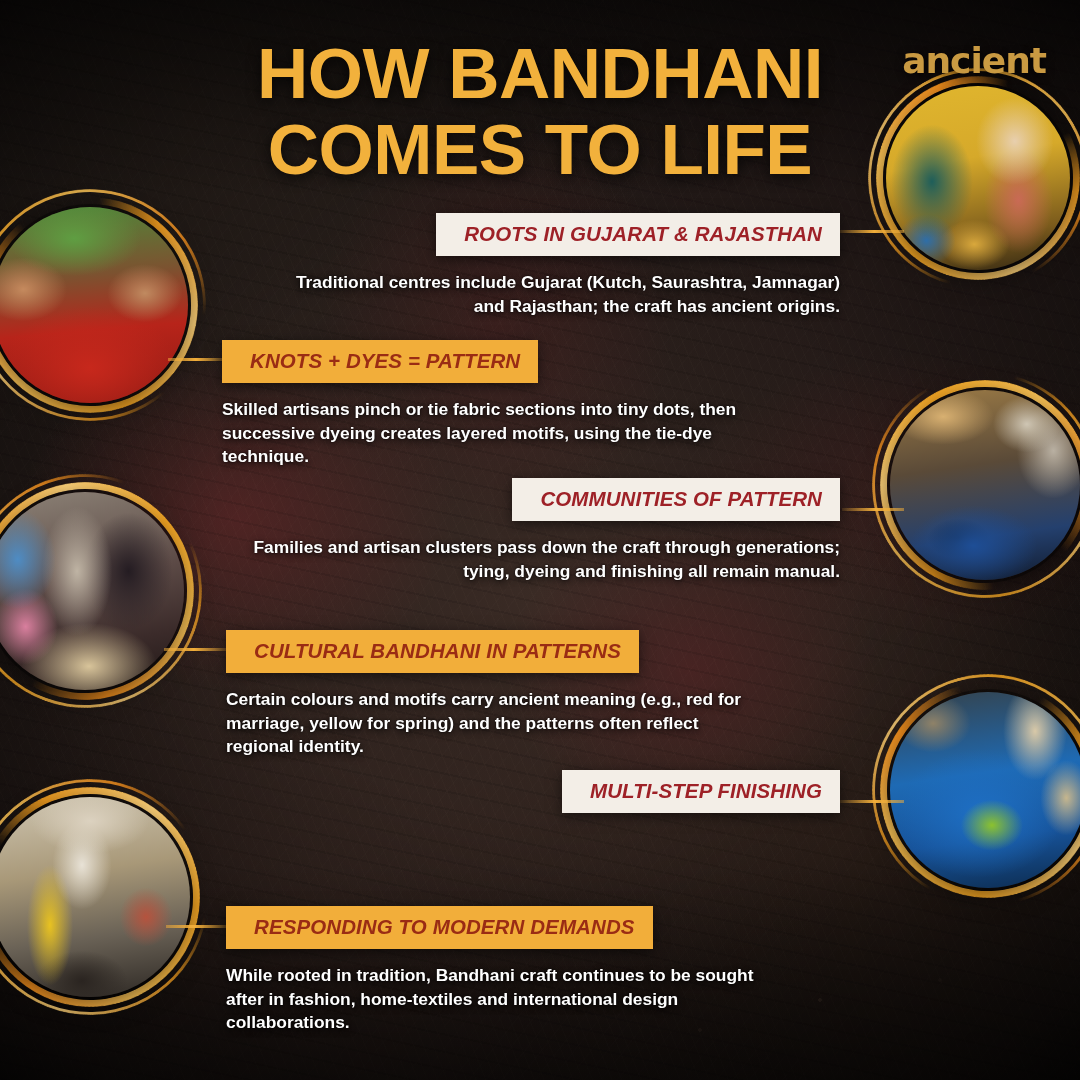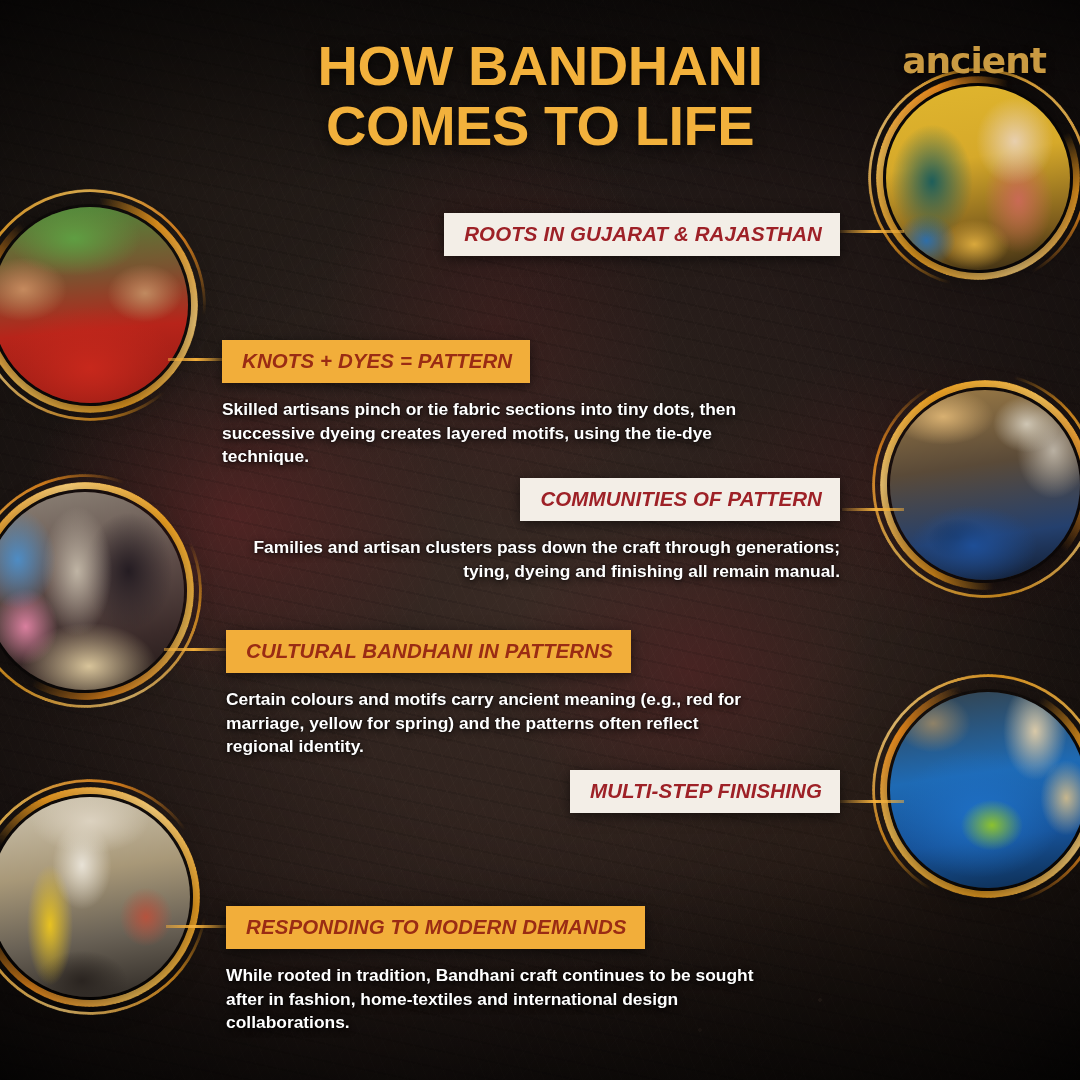--- a/index.html
+++ b/index.html
@@ -66,21 +66,21 @@
       linear-gradient(to bottom, rgba(0,0,0,0.48) 0%, rgba(0,0,0,0) 18%, rgba(0,0,0,0) 80%, rgba(0,0,0,0.42) 100%);
   }
 
   
   .poster-title {
     position: absolute;
     top: 36px;
     left: 0;
     width: 1080px;
     text-align: center;
-    font-size: 56px;
+    font-size: 71px;
     line-height: 1.07;
     font-weight: 800;
     letter-spacing: -0.5px;
     color: #F2B13C;
     text-shadow: 0 3px 14px rgba(0,0,0,0.75);
     z-index: 30;
     padding: 0 170px;
   }
   .poster-title .l2 { display: block; }
 
@@ -187,21 +187,21 @@
       radial-gradient(ellipse 18% 20% at 78% 60%, #B5533E 0%, rgba(181,83,62,0) 74%),
       radial-gradient(ellipse 30% 20% at 46% 92%, #2A2420 0%, rgba(42,36,32,0) 76%),
       linear-gradient(172deg, #CFC6B2 0%, #A89878 38%, #6A6256 68%, #2B2622 100%);
   }
 
   
   .block { position: absolute; z-index: 24; }
 
   .tag {
     display: inline-block;
-    padding: 9px 18px 10px 20px;
+    padding: 9px 18px 10px 28px;
     font-size: 20.5px;
     font-weight: 800;
     font-style: italic;
     letter-spacing: 0.1px;
     white-space: nowrap;
     box-shadow: 0 3px 12px rgba(0,0,0,0.55);
   }
   .tag.cream { background: #F3EEE7; color: #9E2127; }
   .tag.amber { background: #F2AE3A; color: #9A2C14; }
 
@@ -286,20 +286,21 @@
   <div class="connector rtl" style="top:358px; left:168px; width:62px;"></div>
   <div class="connector" style="top:508px; left:842px; width:62px;"></div>
   <div class="connector rtl" style="top:648px; left:164px; width:66px;"></div>
   <div class="connector" style="top:800px; left:840px; width:64px;"></div>
   <div class="connector rtl" style="top:925px; left:166px; width:64px;"></div>
 
   <div class="block" style="top:213px; left:280px; width:560px;">
     <div class="align-right">
       <span class="tag cream">ROOTS IN GUJARAT &amp; RAJASTHAN</span>
     </div>
+    <div class="body-text align-right">Traditional centres include Gujarat (Kutch, Saurashtra, Jamnagar) and Rajasthan; the craft has ancient origins.</div>
   </div>
 
   <div class="block" style="top:340px; left:222px; width:520px;">
     <div class="align-left">
       <span class="tag amber">KNOTS + DYES = PATTERN</span>
     </div>
     <div class="body-text align-left">Skilled artisans pinch or tie fabric sections into tiny dots, then successive dyeing creates layered motifs, using the tie-dye technique.</div>
   </div>
 
   <div class="block" style="top:478px; left:240px; width:600px;">

